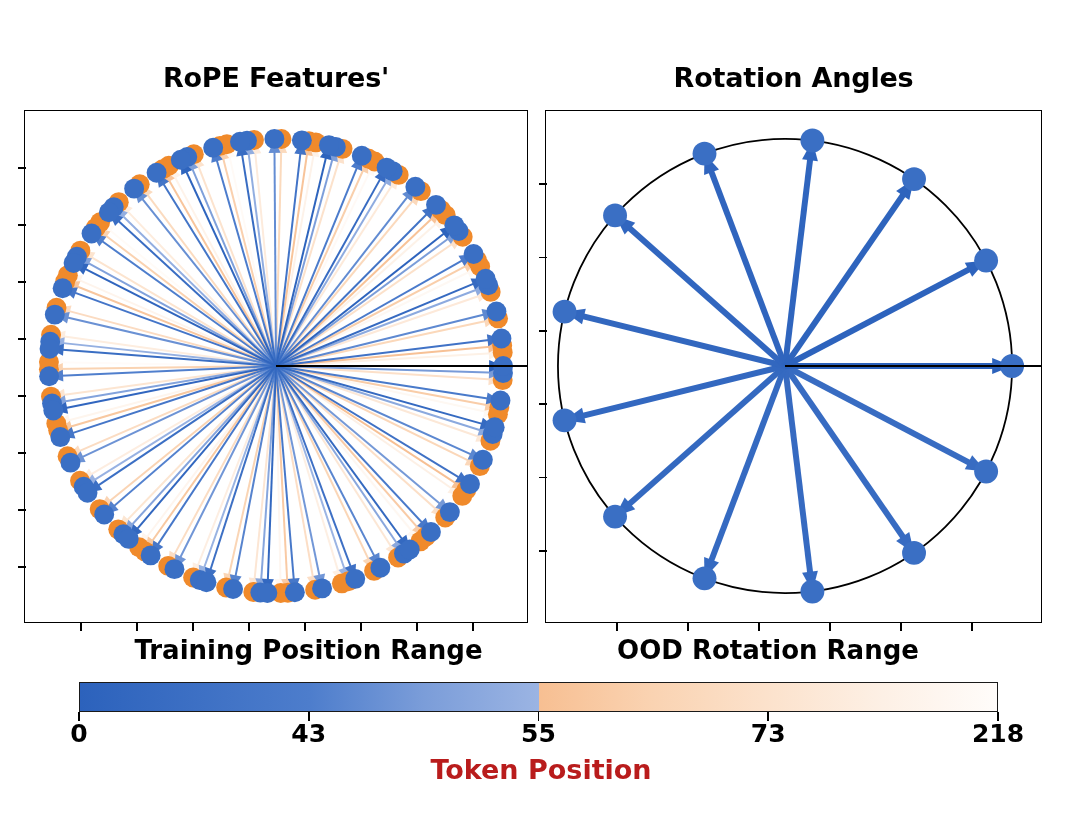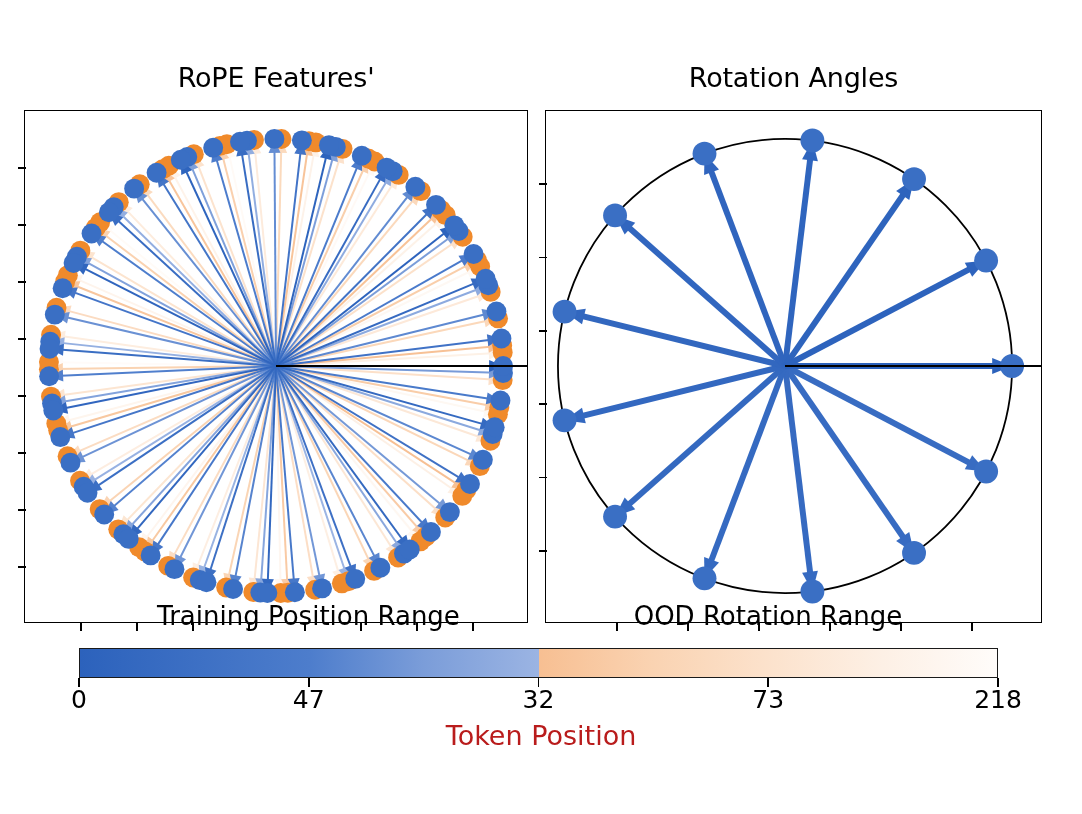--- a/index.html
+++ b/index.html
@@ -12,20 +12,21 @@
     height: 814px;
     font-family: "DejaVu Sans", sans-serif;
     color: #000000;
     overflow: hidden;
   }
   #figure {
     position: relative;
     width: 1082px;
     height: 814px;
     background: #ffffff;
+    font-weight: bold;
   }
 
   
   .panel-title {
     position: absolute;
     text-align: center;
     font-size: 27px;
     line-height: 33px;
     font-family: "DejaVu Sans", sans-serif;
     color: #000000;
@@ -50,21 +51,21 @@
   .tick {
     position: absolute;
     background: #000000;
   }
   .tick.v { width: 1.6px; height: 8px; }
   .tick.h { height: 1.6px; width: 8px; }
 
   
   #cbar-wrap {
     position: absolute;
-    left: 0; top: 596px;
+    left: 0; top: 630px;
     width: 870px; height: 184px;
   }
   .cbar-caption {
     position: absolute;
     top: 5px;
     font-size: 26px;
     line-height: 30px;
     text-align: center;
     color: #000000;
     white-space: nowrap;
@@ -599,23 +600,23 @@
     <div class="cbar-caption" id="cbar-caption-ood">OOD Rotation Range</div>
 
     <div id="cbar">
       <div id="cbar-gradient" style="background: linear-gradient(to right, rgb(44, 98, 188) 0%, rgb(77, 125, 204) 25%, rgb(123, 157, 217) 37.5%, rgb(155, 180, 227) 50%, rgb(247, 191, 146) 50.008%, rgb(250, 211, 178) 62.5%, rgb(252, 226, 204) 75%, rgb(253, 240, 229) 87.5%, rgb(255, 252, 250) 100%);"></div>
     </div>
 
     <div id="cbar-ticks">
         <div class="cbar-tick" style="left: 78.2px;"></div>
         <div class="cbar-ticklabel" style="left: 34px;">0</div>
         <div class="cbar-tick" style="left: 307.95px;"></div>
-        <div class="cbar-ticklabel" style="left: 263.75px;">47</div>
+        <div class="cbar-ticklabel" style="left: 263.75px;">43</div>
         <div class="cbar-tick" style="left: 537.7px;"></div>
-        <div class="cbar-ticklabel" style="left: 493.5px;">32</div>
+        <div class="cbar-ticklabel" style="left: 493.5px;">55</div>
         <div class="cbar-tick" style="left: 767.45px;"></div>
         <div class="cbar-ticklabel" style="left: 723.25px;">73</div>
         <div class="cbar-tick" style="left: 997.2px;"></div>
         <div class="cbar-ticklabel" style="left: 953px;">218</div>
       </div>
 
     <div id="cbar-xlabel">Token Position</div>
   </div>
 
 </div>

